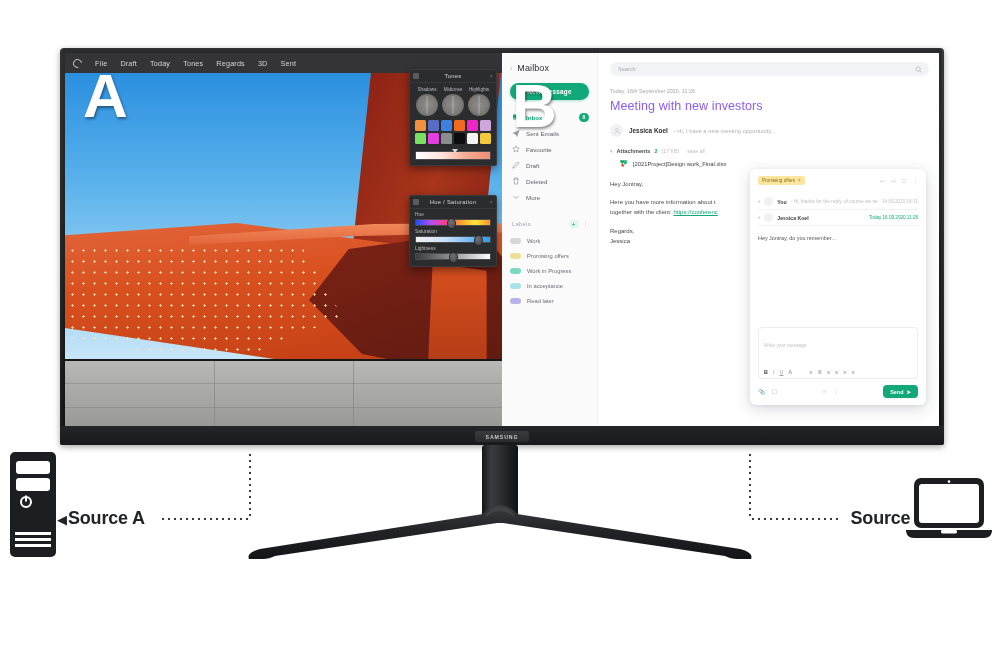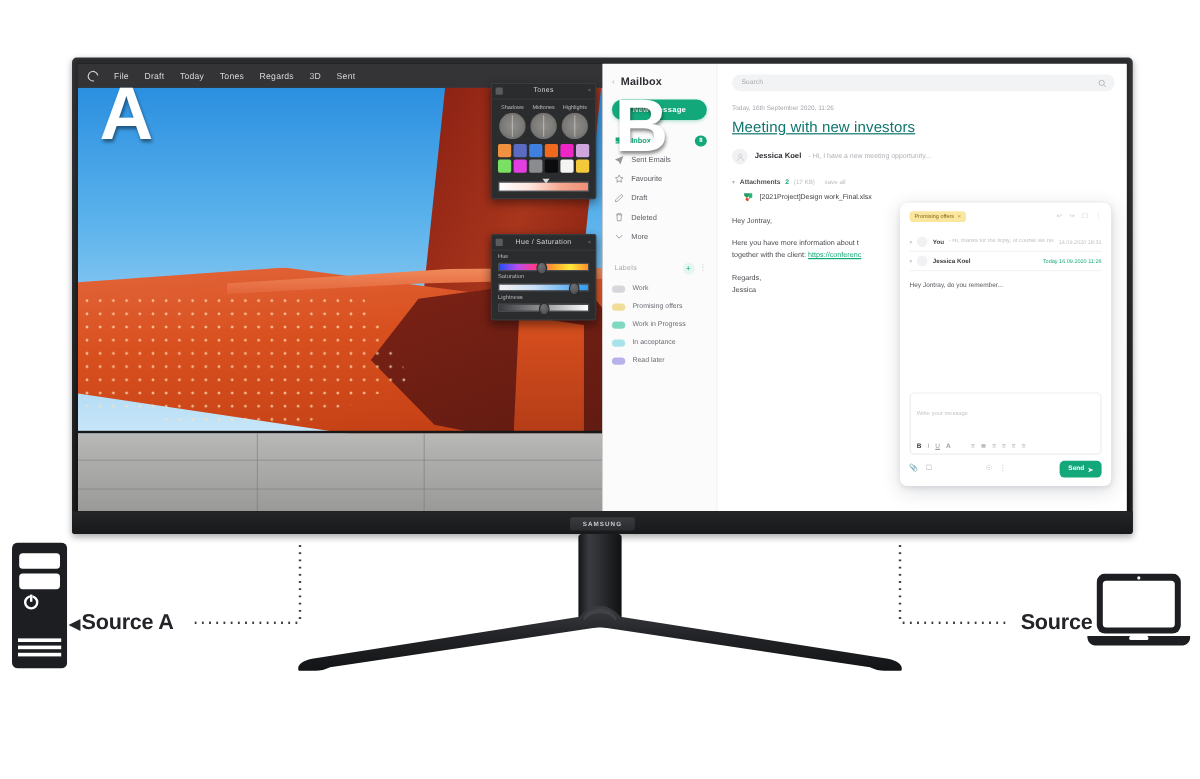--- a/index.html
+++ b/index.html
@@ -247,21 +247,21 @@
 
   .mb-side {
     width: 96px; height: 100%;
     background: #fbfbfc;
     padding: 10px 8px 0;
     border-right: 1px solid #f0f0f2;
     position: relative;
   }
   .mb-head { display: flex; align-items: center; gap: 5px; margin-bottom: 10px; }
   .chev-back { color: #b8b9bd; font-size: 7px; }
-  .mb-title { font-size: 9px; font-weight: bold; color: #2d2e33; letter-spacing: .1px; }
+  .mb-title { font-size: 9px; font-weight: normal; color: #2d2e33; letter-spacing: .1px; }
   .new-msg {
     height: 17px; border-radius: 9px;
     background: #12a87a;
     display: flex; align-items: center; justify-content: center;
     color: #fff; font-size: 6.4px; font-weight: bold; letter-spacing:.2px;
     margin-bottom: 9px;
     box-shadow: 0 1px 3px rgba(18,168,122,.35);
   }
   .nav-item {
     display: flex; align-items: center; gap: 6px;
@@ -293,21 +293,21 @@
 
   .mb-main { flex: 1; position: relative; background: #fff; padding: 9px 10px 0 12px; }
   .search-bar {
     height: 14px; background: #f2f3f5; border-radius: 7px;
     display: flex; align-items: center; padding: 0 8px;
     position: relative; margin-bottom: 12px;
   }
   .search-bar .sp { font-size: 5.6px; color: #a9aab0; }
   .search-bar .mag { position: absolute; right: 7px; width: 7px; height: 7px; }
   .mail-date { font-size: 5.4px; color: #a7a8ae; margin-bottom: 5px; }
-  .mail-subject { font-size: 12.5px; color: #0f766e; margin-bottom: 11px; letter-spacing:.1px;text-decoration:underline; }
+  .mail-subject { font-size: 12.5px; color: #8b5cf6; margin-bottom: 11px; letter-spacing:.1px; }
   .sender-row { display: flex; align-items: center; gap: 6px; margin-bottom: 11px; }
   .avatar {
     width: 13px; height: 13px; border-radius: 50%; background: #f1f1f3;
     display:flex; align-items:center; justify-content:center;
   }
   .sender-name { font-size: 6.4px; font-weight: bold; color: #2d2e33; }
   .sender-snip { font-size: 5.8px; color: #b0b1b6; }
   .attach-head { display: flex; align-items: center; gap: 4px; margin-bottom: 5px; }
   .attach-head .ah-cv { color:#b7b8bd; font-size:5px; }
   .attach-head .ah-t { font-size: 5.6px; color: #4d4e53; font-weight: bold; }

